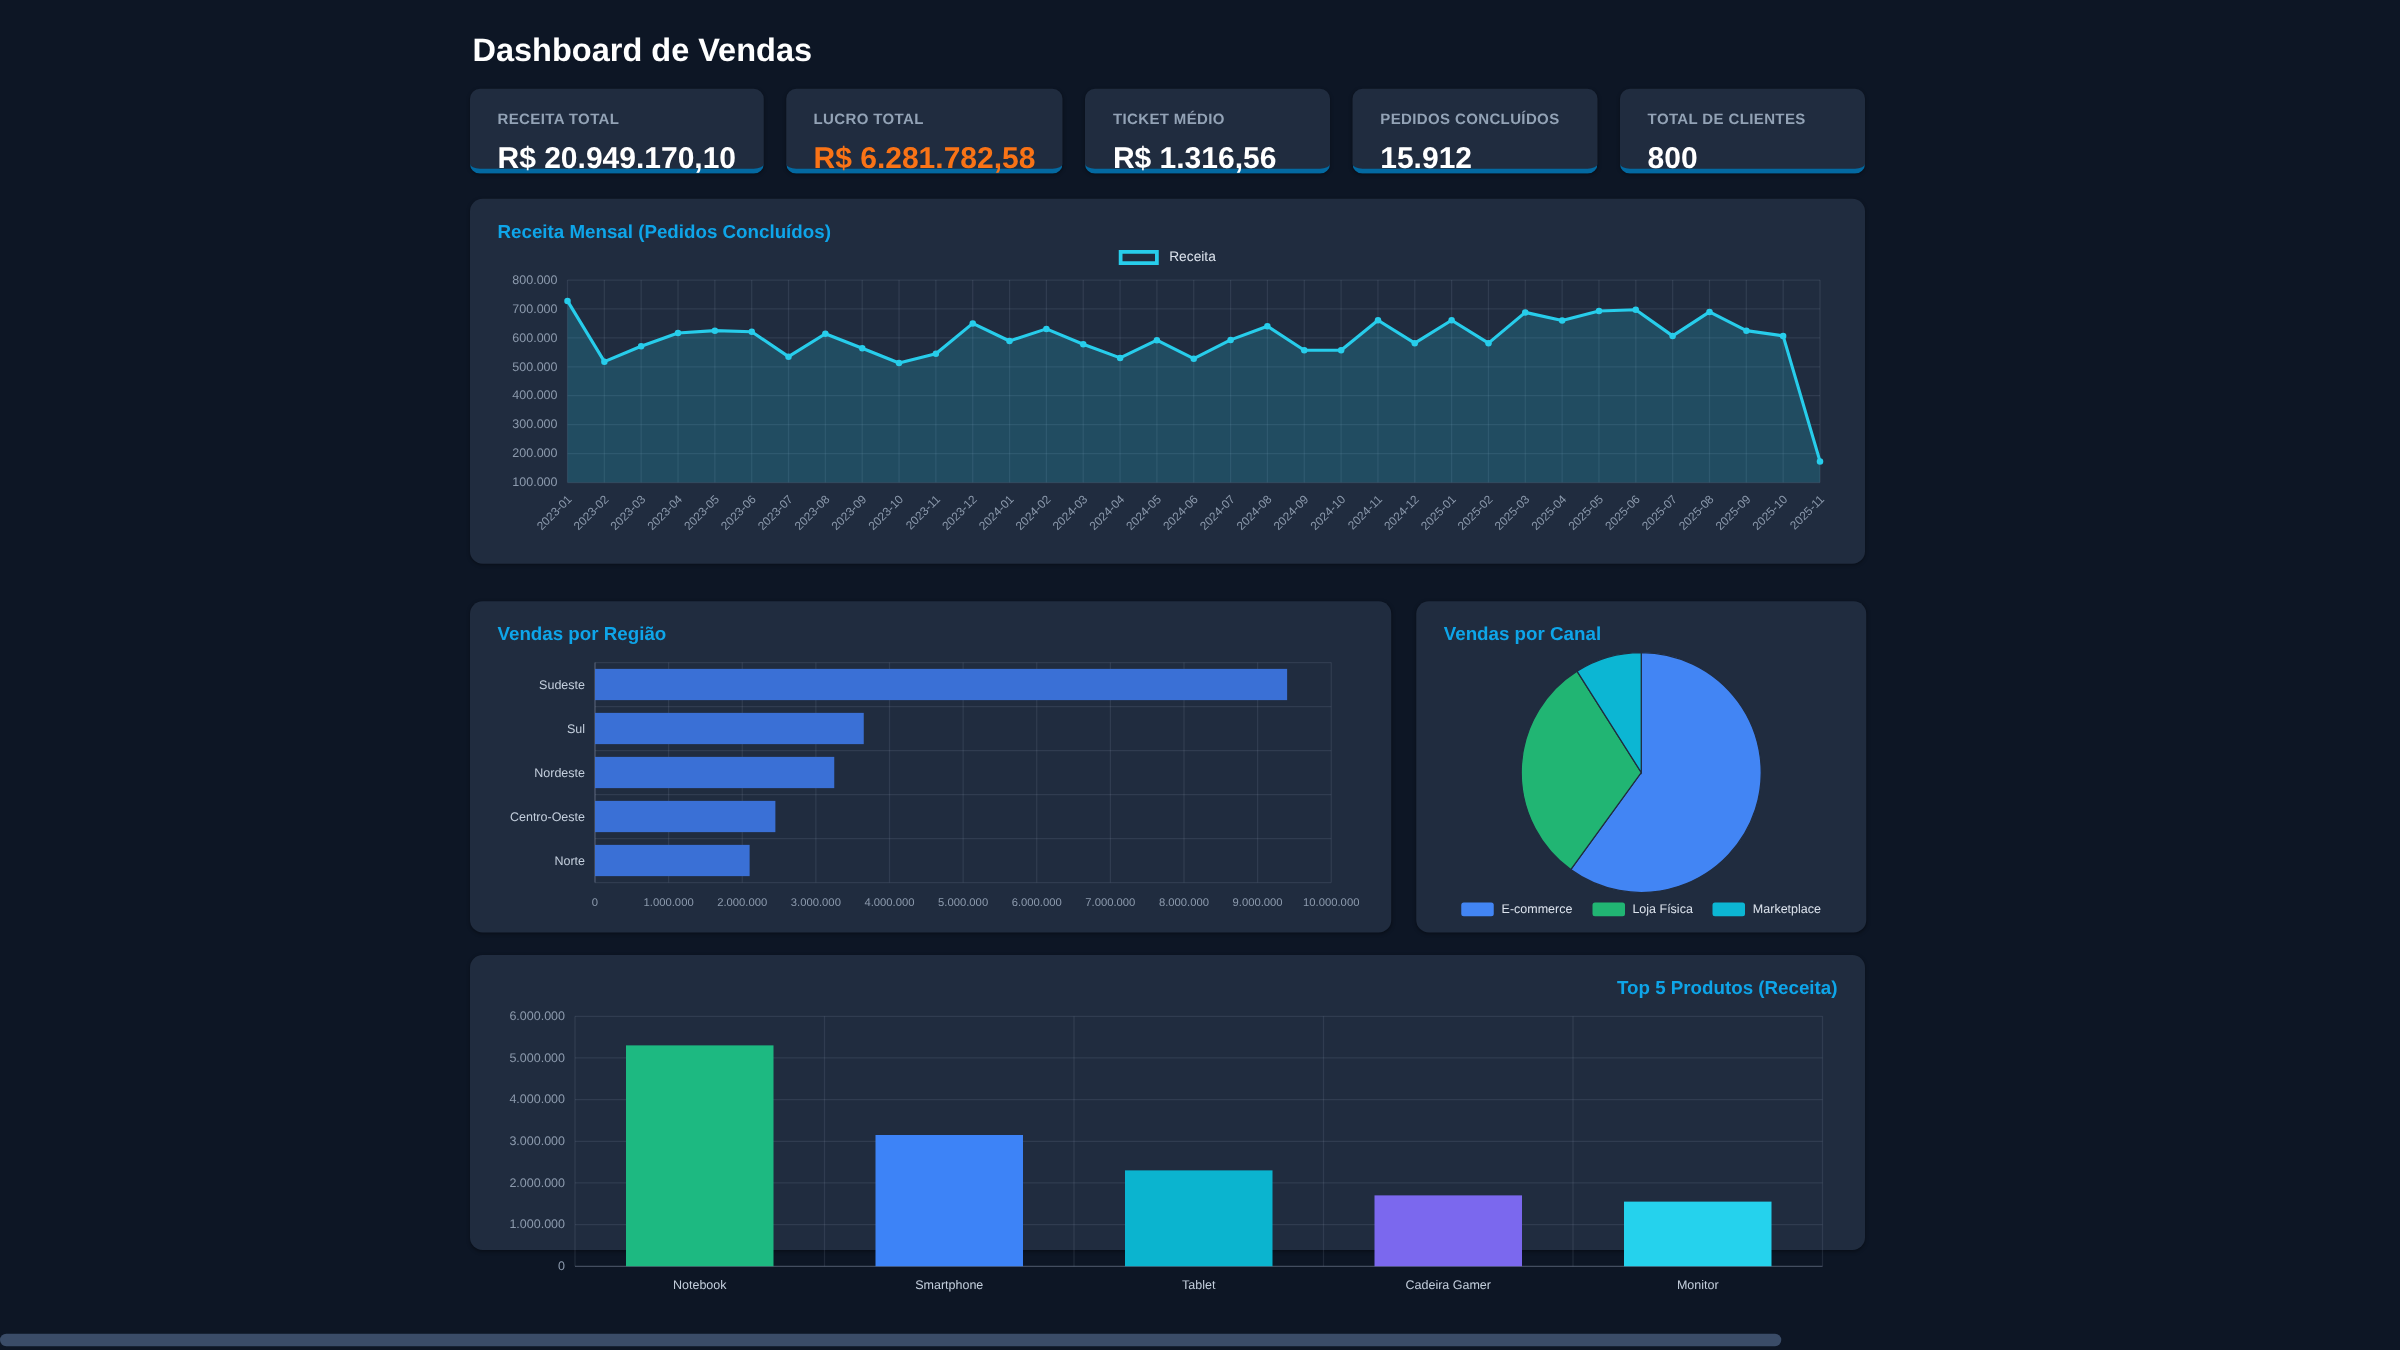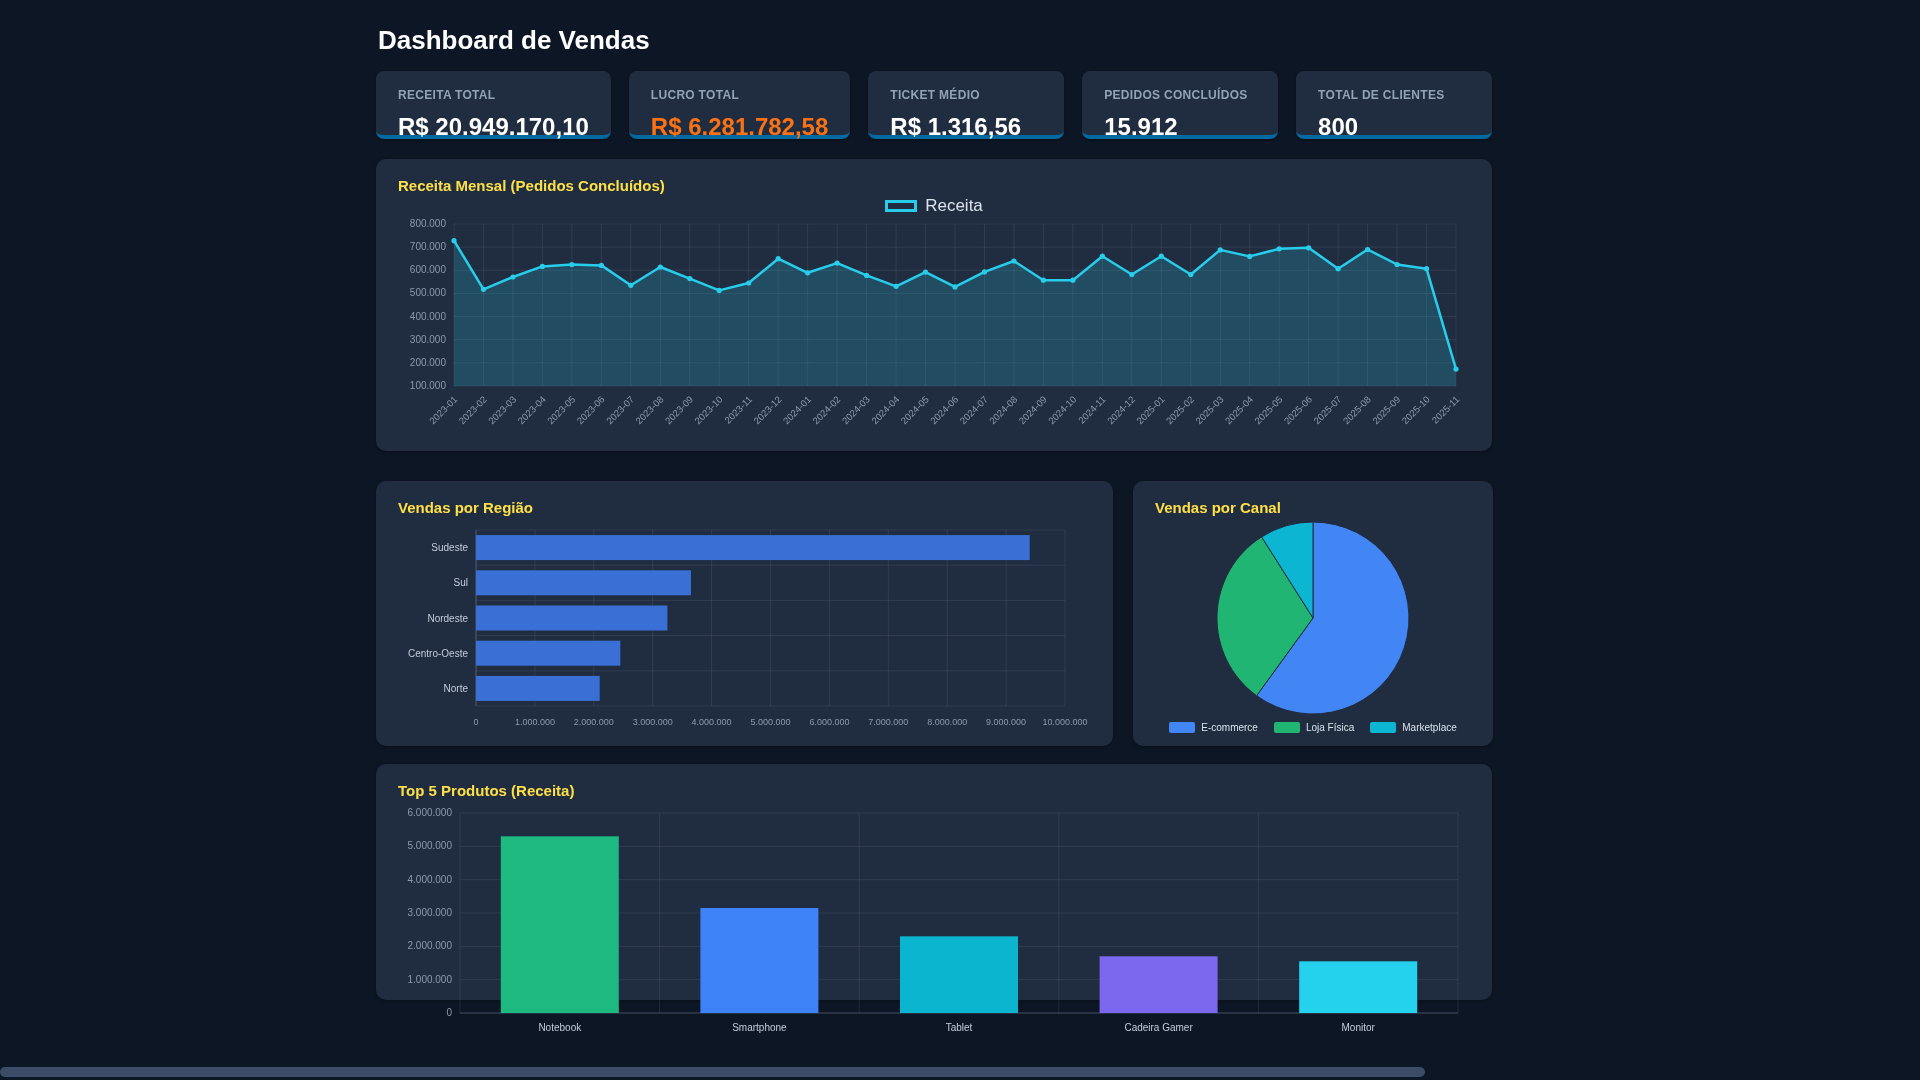--- a/index.html
+++ b/index.html
@@ -19,29 +19,29 @@
     padding:17px 22px 0;box-sizing:border-box;height:68px;
     box-shadow:0 1px 3px rgba(0,0,0,.35);
   }
   .kpi-label{font-size:12px;font-weight:700;color:#93a3b6;letter-spacing:.3px;margin-bottom:11px;}
   .kpi-value{font-size:24px;font-weight:700;color:#ffffff;white-space:nowrap;}
   .kpi-value.green{color:#f97316;text-align:right;}
   .panel{
     background:#202c3f;border-radius:10px;box-sizing:border-box;position:relative;
     padding:18px 22px;box-shadow:0 1px 3px rgba(0,0,0,.35);
   }
-  .panel h2{margin:0;font-size:15px;color:#fde047;font-weight:700;}
+  .panel h2{margin:0;font-size:15px;color:#0ea5e9;font-weight:700;}
   #line-panel{margin-top:20px;height:292px;}
   .line-legend{display:flex;justify-content:center;align-items:center;gap:8px;height:20px;margin-top:2px;cursor:pointer;}
   .legend-swatch-line{width:32px;height:12px;border:3px solid #27cdeb;background:transparent;box-sizing:border-box;}
-  .legend-label{font-size:17px;color:#dbe2ec;}
+  .legend-label{font-size:11px;color:#dbe2ec;}
   .mid-row{display:flex;gap:20px;margin-top:30px;}
   #region-panel{width:737px;height:265px;}
   #pie-panel{flex:1;height:265px;}
-  #products-panel{margin-top:18px;height:236px;}
+  #products-panel{margin-top:18px;height:236px;text-align:right;}
   svg{display:block;}
   #line-svg{margin-top:2px;}
   #region-svg{margin-top:8px;}
   #pie-svg{margin:4px auto 0;}
   #products-svg{margin-top:6px;}
   .pie-legend{display:flex;justify-content:center;align-items:center;gap:16px;margin-top:6px;cursor:pointer;}
   .pie-legend-item{display:flex;align-items:center;gap:6px;}
   .pie-swatch{width:26px;height:11px;border-radius:2px;display:inline-block;}
   .pie-item-label{font-size:10px;color:#dbe2ec;}
   .scrollbar-thumb{

